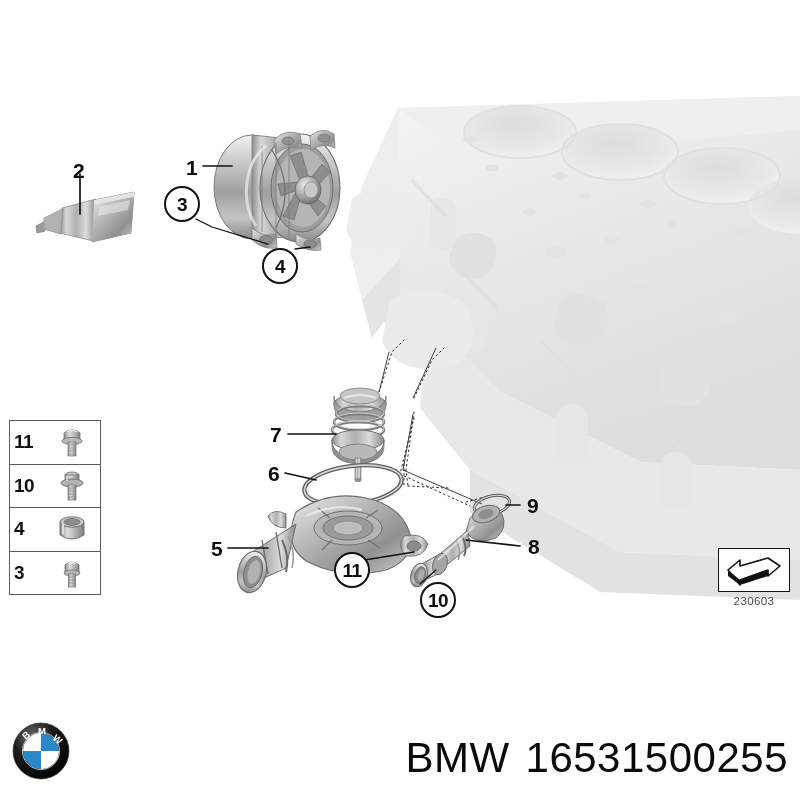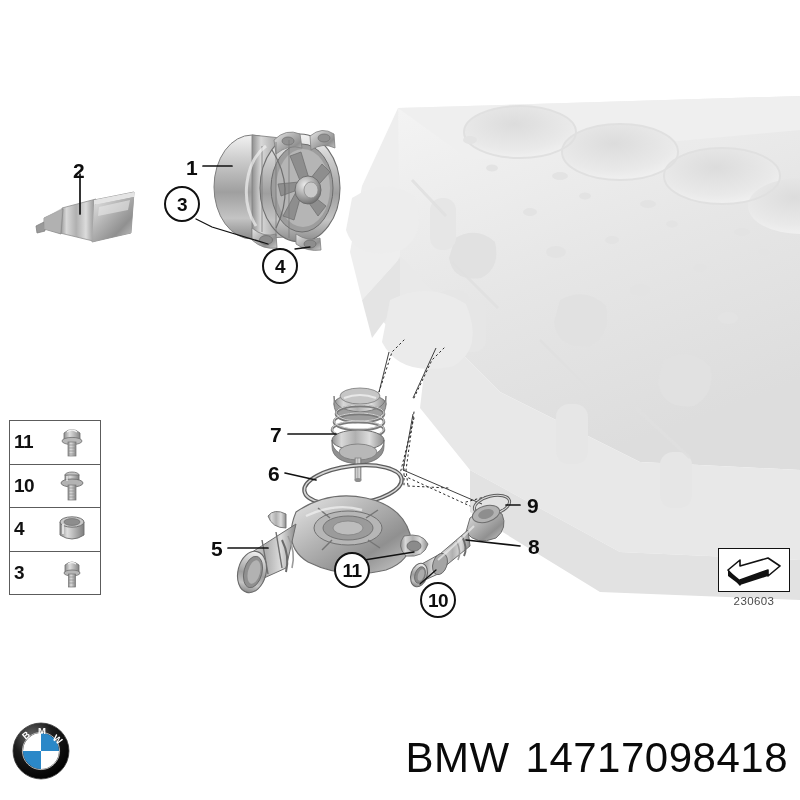--- a/index.html
+++ b/index.html
@@ -588,17 +588,17 @@
           <text x="13.5" y="18" transform="rotate(-40 13.5 18)">B</text>
           <text x="26" y="11.5">M</text>
           <text x="40" y="17" transform="rotate(40 40 17)">W</text>
         </g>
         <circle cx="29" cy="29" r="28" fill="none" stroke="#3a3a3a" stroke-width="0.8"></circle>
       </svg>
     </div>
 
     <div id="footer-title">
       <span class="brand">BMW</span>
-      <span>14717098418</span>
+      <span>16531500255</span>
     </div>
   </div>
 
 </div>
 
 </body></html>

